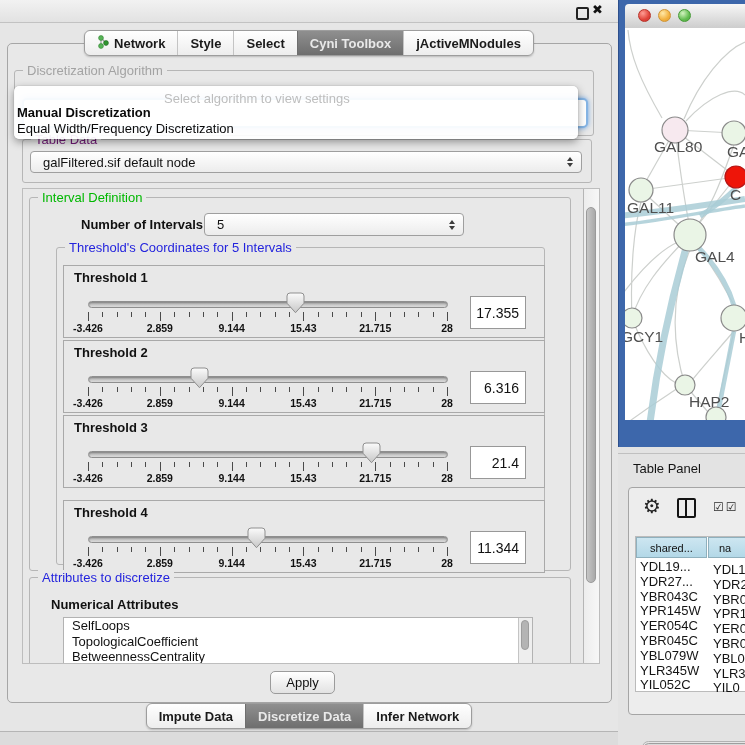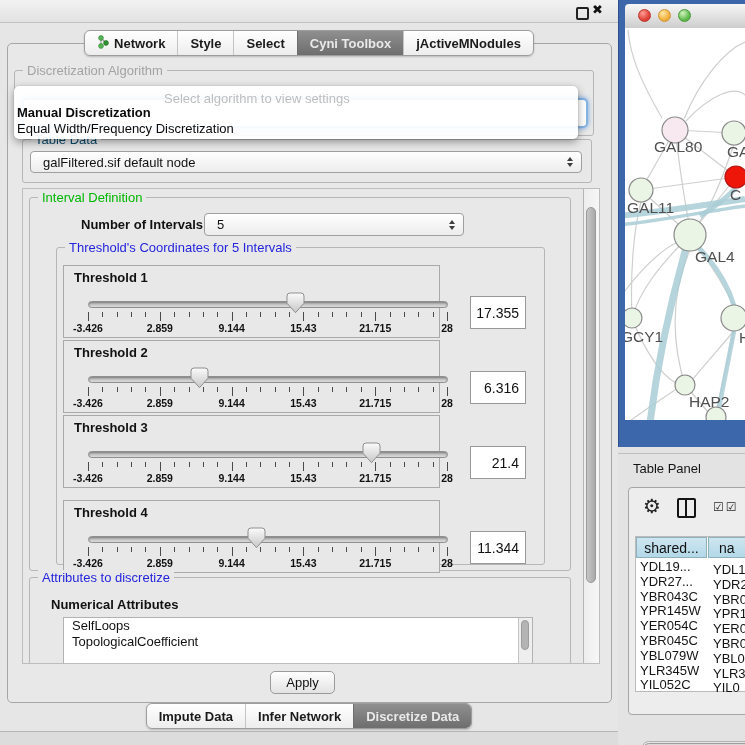--- a/index.html
+++ b/index.html
@@ -18,21 +18,21 @@
   #cp-main{left:7px;top:43px;width:603px;height:658px;background:#e8e8e8;border:1px solid #a6a6a6;border-radius:5px;}
 
   .seg{display:flex;height:24px;border:1px solid #9d9d9d;border-radius:6px;overflow:hidden;background:linear-gradient(#ffffff,#ededed);box-shadow:0 1px 2px rgba(0,0,0,.2);}
   .seg .tab{display:flex;align-items:center;gap:5px;padding:0 12px;font-size:13px;font-weight:600;color:#1a1a1a;border-left:1px solid #c4c4c4;cursor:default;}
   .seg .tab:first-child{border-left:none;}
   .seg .tab.active{background:linear-gradient(#8f8f8f,#6e6e6e);color:#e9e9e9;border-left-color:#6e6e6e;}
   #cp-tabs{left:0;top:30px;width:618px;display:flex;justify-content:center;z-index:6;}
   #cp-bottom-tabs{left:0;top:703px;width:618px;display:flex;justify-content:center;z-index:6;}
 
   .groupbox{border:1px solid #b6b6b6;border-radius:3px;}
-  .gb-title{position:absolute;top:-8px;left:8px;background:#e8e8e8;padding:0 4px;font-size:13px;color:#0c4a6e;white-space:nowrap;}
+  .gb-title{position:absolute;top:-8px;left:8px;background:#e8e8e8;padding:0 4px;font-size:13px;color:#701a75;white-space:nowrap;}
 
   #algo-group{left:14px;top:70px;width:578px;height:64px;}
   #algo-group .gb-title{color:#a3a3a3;}
   #algo-combo{left:22px;top:98px;width:562px;height:26px;background:#fff;border:2px solid #85b4e4;border-radius:5px;box-shadow:0 0 5px rgba(96,158,229,.95);}
 
   #algo-popup{left:14px;top:86px;width:564px;height:53px;background:rgba(255,255,255,.93);border-radius:5px;box-shadow:0 3px 9px rgba(0,0,0,.38),0 0 1px rgba(0,0,0,.35);z-index:30;}
   #popup-prompt{left:150px;top:5px;font-size:13px;color:#bdbdbd;}
   #popup-opt-0{left:3px;top:19px;font-size:13px;font-weight:bold;color:#0a0a0a;}
   #popup-opt-1{left:3px;top:35px;font-size:13px;color:#0a0a0a;}
 
@@ -47,21 +47,21 @@
   #main-vscroll{right:0;top:0;width:15px;height:474px;background:linear-gradient(to right,#ededed,#f7f7f7);border-left:1px solid #b5b5b5;}
   #main-vthumb{left:2px;top:18px;width:10px;height:376px;border-radius:6px;background:linear-gradient(to right,#c6c6c6,#a9a9a9);border:1px solid #9a9a9a;box-sizing:border-box;}
 
   #interval-group{left:6px;top:8px;width:540px;height:372px;}
   #interval-group>.gb-title{color:#00b800;}
   #noi-label{left:58px;top:28px;font-size:13px;font-weight:bold;color:#111;}
   #noi-combo{left:181px;top:24px;width:260px;height:23px;}
   #thresh-group{left:33px;top:58px;width:487px;height:316px;}
   #thresh-group>.gb-title{color:#2424dd;}
 
-  .thr-panel{position:absolute;left:40px;width:377px;height:73px;background:#e8e8e8;border:1px solid #a9a9a9;box-sizing:border-box;}
+  .thr-panel{position:absolute;left:40px;width:482px;height:73px;background:#e8e8e8;border:1px solid #a9a9a9;box-sizing:border-box;}
   .thr-label{position:absolute;left:10px;top:4px;font-size:13px;font-weight:bold;color:#111;}
   .thr-track{position:absolute;left:24px;top:35px;width:360px;height:7px;border:1px solid #8e8e8e;border-radius:5px;background:linear-gradient(#ababab,#dedede);box-shadow:inset 0 1px 2px rgba(0,0,0,.25);box-sizing:border-box;}
   .thr-handle{position:absolute;top:26px;width:19px;height:22px;}
   .tick{position:absolute;width:1px;background:#4a4a4a;}
   .tick.major{height:9px;}
   .tick.minor{height:5px;}
   .tick-label{position:absolute;transform:translateX(-50%);font-size:10.5px;font-weight:bold;color:#111;white-space:nowrap;}
   .thr-value{position:absolute;left:406px;top:30px;width:56px;height:33px;background:#fff;border:1px solid #989898;box-sizing:border-box;display:flex;align-items:center;justify-content:flex-end;padding-right:6px;font-size:14px;color:#111;}
 
   #attr-group{left:6px;top:388px;width:540px;height:150px;}
@@ -85,21 +85,21 @@
   #net-canvas{left:625px;top:28px;width:120px;height:392px;background:#ffffff;overflow:hidden;}
 
   #tp-sep{left:618px;top:453px;width:127px;height:1px;background:#c0c0c0;}
   #tp-title{left:633px;top:461px;font-size:13px;color:#141414;}
   #tp-inner{left:628px;top:487px;width:130px;height:226px;background:#ededed;border:1px solid #a5a5a5;border-radius:4px;}
   #tp-gear{position:absolute;left:14px;top:6px;font-size:20px;color:#232323;line-height:24px;}
   #tp-split{position:absolute;left:48px;top:10px;width:15px;height:16px;border:2px solid #141414;border-radius:2px;}
   #tp-split::after{content:"";position:absolute;left:6px;top:0;width:2px;height:16px;background:#141414;}
   #tp-checks{position:absolute;left:84px;top:12px;font-size:12px;color:#2a2a2a;letter-spacing:2px;}
   #tp-table{position:absolute;left:6px;top:48px;width:124px;height:156px;background:#fff;border:1px solid #bbb;box-sizing:border-box;}
-  .tp-hcell{position:absolute;top:0;height:21px;background:linear-gradient(#cde6f1,#b3d8e7);border:1px solid #8fb0bd;box-sizing:border-box;font-size:14px;color:#111;display:flex;align-items:center;}
+  .tp-hcell{position:absolute;top:0;height:21px;background:linear-gradient(#cde6f1,#b3d8e7);border:1px solid #8fb0bd;box-sizing:border-box;font-size:11px;color:#111;display:flex;align-items:center;}
   #tp-hcell-0{left:0;width:71px;justify-content:center;}
   #tp-hcell-1{left:72px;width:70px;padding-left:10px;}
   #tp-rows{position:absolute;left:0;top:22px;width:200px;height:133px;overflow:hidden;}
   .tp-row{height:14.8px;font-size:13px;color:#141414;white-space:nowrap;}
   .tp-c0{display:inline-block;width:69px;padding-left:4px;overflow:hidden;}
   .tp-c1{display:inline-block;padding-left:4px;}
   #tp-hscroll{position:absolute;left:6px;top:204px;width:118px;height:13px;background:#e6e6e6;border:1px solid #b2b2b2;border-radius:7px;box-sizing:border-box;}
   #tp-hthumb{position:absolute;left:1px;top:1px;width:112px;height:9px;border-radius:5px;background:linear-gradient(#dcdcdc,#bdbdbd);border:1px solid #9e9e9e;box-sizing:border-box;}
 </style>
 </head>
@@ -368,43 +368,44 @@
       </div>
 
     <div id="attr-group" class="abs groupbox">
       <span class="gb-title">Attributes to discretize</span>
     </div>
     <div id="attr-list-label" class="abs">Numerical Attributes</div>
     <div id="attr-list" class="abs">
       <div id="attr-items">
           <div class="list-item">SelfLoops</div>
           <div class="list-item">TopologicalCoefficient</div>
+          <div class="list-item">BetweennessCentrality</div>
         </div>
       <div id="list-vscroll">
           <div id="list-vthumb"></div>
         </div>
     </div>
 
     <div id="main-vscroll" class="abs">
       <div id="main-vthumb" class="abs"></div>
     </div>
   </div>
 
   <div id="apply-btn" class="abs">Apply</div>
 
   <div id="cp-bottom-tabs" class="abs">
       <div class="seg" id="bottom-seg">
         <div class="tab">
           <span>Impute Data</span>
         </div>
-        <div class="tab">
-          <span>Infer Network</span>
-        </div>
         <div class="tab active">
           <span>Discretize Data</span>
+        </div>
+        <div class="tab">
+          <span>Infer Network</span>
         </div>
       </div>
     </div>
 
   <div id="right-bg" class="abs"></div>
   <div id="net-frame" class="abs"></div>
   <div id="net-titlebar" class="abs">
     <div id="light-close" class="light"></div>
     <div id="light-min" class="light"></div>
     <div id="light-zoom" class="light"></div>

